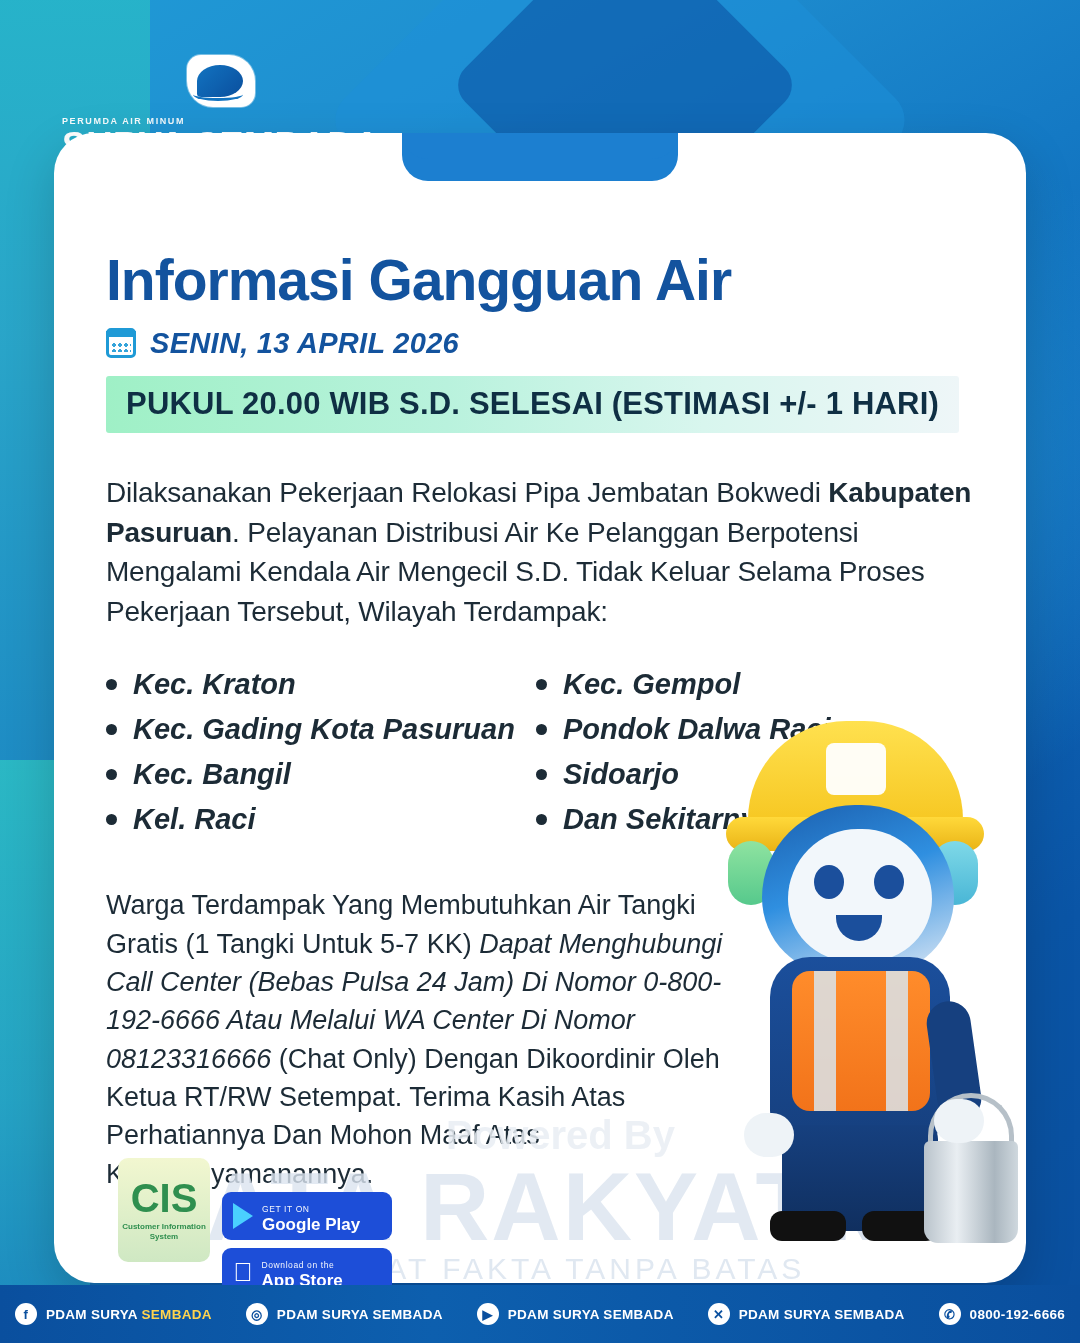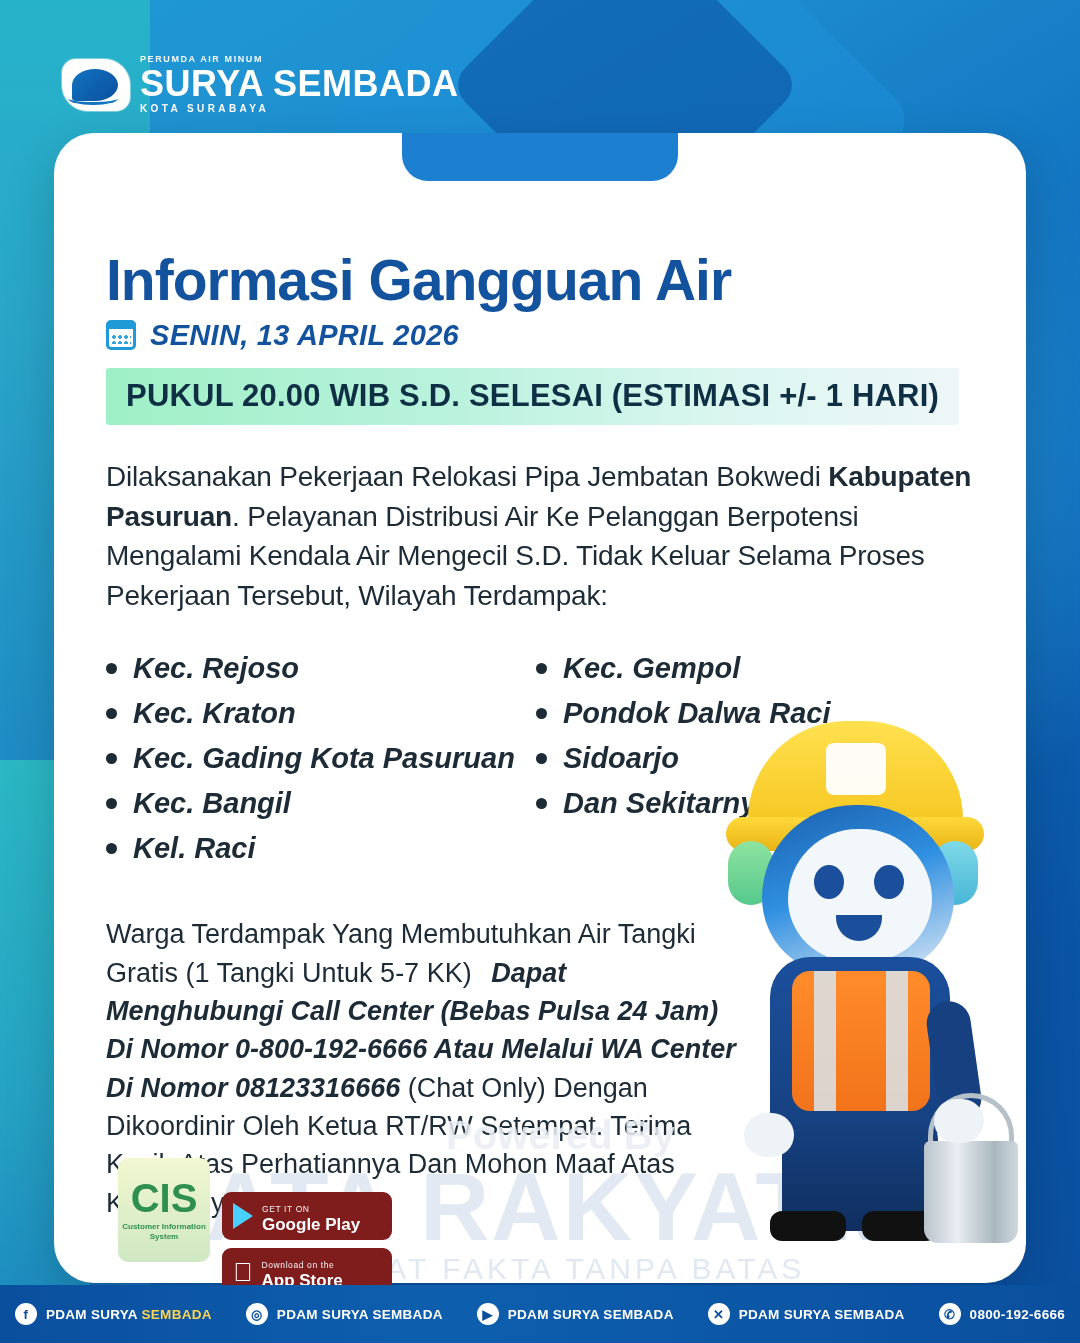--- a/index.html
+++ b/index.html
@@ -40,21 +40,21 @@
     border-radius:24px;
   }
   .bg-glow {
     position:absolute; right:-120px; top:120px; width:600px; height:700px;
     background:radial-gradient(ellipse at center,#2aa6e0 0%, rgba(42,166,224,0) 70%);
     opacity:.6;
   }
 
   
   .header { position:absolute; left:0; top:0; width:1080px; height:150px; }
-  .logo-wrap { position:absolute; left:62px; top:55px; display:flex; align-items:center; gap:10px; }
+  .logo-wrap { position:absolute; left:62px; top:55px; display:flex; align-items:center; gap:10px;flex-direction:column; }
   .logo-mark {
     width:68px; height:52px; border-radius:14px 26px 14px 26px;
     background:#ffffff; position:relative; overflow:hidden;
     box-shadow:0 0 0 1px rgba(255,255,255,.4);
   }
   .logo-mark:after {
     content:""; position:absolute; left:10px; top:10px; width:46px; height:32px;
     border-radius:50% 50% 50% 10%;
     background:linear-gradient(135deg,#1273c0,#0a4f9e);
   }
@@ -87,21 +87,21 @@
     width:276px;height:52px;background:#1c7fd0;border-radius:26px;
   }
 
   .card-inner { position:absolute; left:52px; top:118px; width:880px; }
 
   h1 {
     font-size:57px; line-height:1.05; font-weight:800; color:#13539e;
     letter-spacing:-1px;
   }
 
-  .date-row { display:flex; align-items:center; gap:14px; margin-top:8px; }
+  .date-row { display:flex; align-items:center; gap:14px; margin-top:16px; }
   .cal-icon { width:30px; height:30px; position:relative; }
   .cal-icon .frame {
     position:absolute; inset:0; border:3px solid #1f9ad6; border-radius:5px;
   }
   .cal-icon .bar {
     position:absolute; left:0; right:0; top:3px; height:6px; background:#1f9ad6;
   }
   .cal-icon .dots {
     position:absolute; left:5px; right:5px; top:14px; height:10px;
     background:
@@ -113,39 +113,39 @@
   .time-band {
     margin-top:16px;
     display:inline-block;
     padding:10px 20px 11px 20px;
     background:linear-gradient(90deg,#9ff0c6 0%, #b9f2dd 40%, #d8f6ee 70%, #eef6f8 100%);
     border-radius:3px;
   }
   .time-text { font-size:31px; font-weight:800; color:#0f2f44; letter-spacing:.2px; }
 
   .body-text {
-    margin-top:32px;
+    margin-top:40px;
     font-size:28px; line-height:1.42; color:#1c2b36; letter-spacing:-.2px;
   }
   .body-text b { font-weight:800; }
 
   .areas { margin-top:34px; display:flex; gap:0; }
   .col { width:430px; }
   .area-item {
     display:flex; align-items:flex-start; gap:16px;
     font-size:29px; font-style:italic; font-weight:700; color:#1c2b36;
     line-height:1.28; margin-bottom:8px;
   }
   .bullet { width:11px; height:11px; border-radius:50%; background:#1c2b36; margin-top:13px; flex:0 0 auto; }
 
   .note {
     margin-top:40px; width:640px;
     font-size:27px; line-height:1.42; color:#1c2b36;
   }
-  .note i { font-style:italic; font-weight:700;margin-left:12px; }
+  .note i { font-style:italic; font-weight:400; }
 
   
   .mascot { position:absolute; right:10px; bottom:42px; width:320px; height:520px; }
   .helmet {
     position:absolute; left:52px; top:0; width:215px; height:118px;
     background:linear-gradient(180deg,#ffe14f,#f5c31b);
     border-radius:110px 110px 22px 22px;
   }
   .helmet-brim {
     position:absolute; left:30px; top:96px; width:258px; height:34px;
@@ -216,21 +216,21 @@
   .cis-badge {
     position:absolute; left:118px; top:1158px; width:92px; height:104px;
     background:linear-gradient(180deg,#f2f7d0,#cfe8c3);
     border-radius:10px;
     display:flex; flex-direction:column; align-items:center; justify-content:center;
   }
   .cis-badge .cis { font-size:40px; font-weight:800; color:#2f8f4f; line-height:1; }
   .cis-badge .cis-sub { font-size:8px; color:#2f8f4f; text-align:center; line-height:1.25; margin-top:4px; font-weight:700; }
 
   .store {
-    position:absolute; width:170px; height:48px; background:#7f1d1d; border-radius:9px;
+    position:absolute; width:170px; height:48px; background:#1d4ed8; border-radius:9px;
     display:flex; align-items:center; gap:9px; padding:0 11px; color:#fff;
   }
   .store.gp { left:222px; top:1192px; }
   .store.as { left:222px; top:1248px; }
   .store .tiny { font-size:8.5px; letter-spacing:.6px; opacity:.95; }
   .store .big { font-size:17px; font-weight:700; line-height:1.05; }
   .gp-tri {
     width:0; height:0; border-left:20px solid #4ad0ff;
     border-top:13px solid transparent; border-bottom:13px solid transparent;
   }
@@ -288,24 +288,20 @@
     <div class="time-band">
       <span class="time-text">PUKUL 20.00 WIB S.D. SELESAI  (ESTIMASI +/- 1 HARI)</span>
     </div>
 
     <div class="body-text">
       <span>Dilaksanakan Pekerjaan Relokasi Pipa Jembatan Bokwedi </span><b>Kabupaten Pasuruan</b><span>. Pelayanan Distribusi Air Ke Pelanggan Berpotensi Mengalami Kendala Air Mengecil S.D. Tidak Keluar Selama Proses Pekerjaan Tersebut, Wilayah Terdampak:</span>
     </div>
 
     <div class="areas">
       <div class="col">
-        <div class="area-item">
-            <span class="bullet"></span>
-            <span>Kec. Rejoso</span>
-          </div>
         <div class="area-item">
             <span class="bullet"></span>
             <span>Kec. Kraton</span>
           </div>
         <div class="area-item">
             <span class="bullet"></span>
             <span>Kec. Gading Kota Pasuruan</span>
           </div>
         <div class="area-item">
             <span class="bullet"></span>

